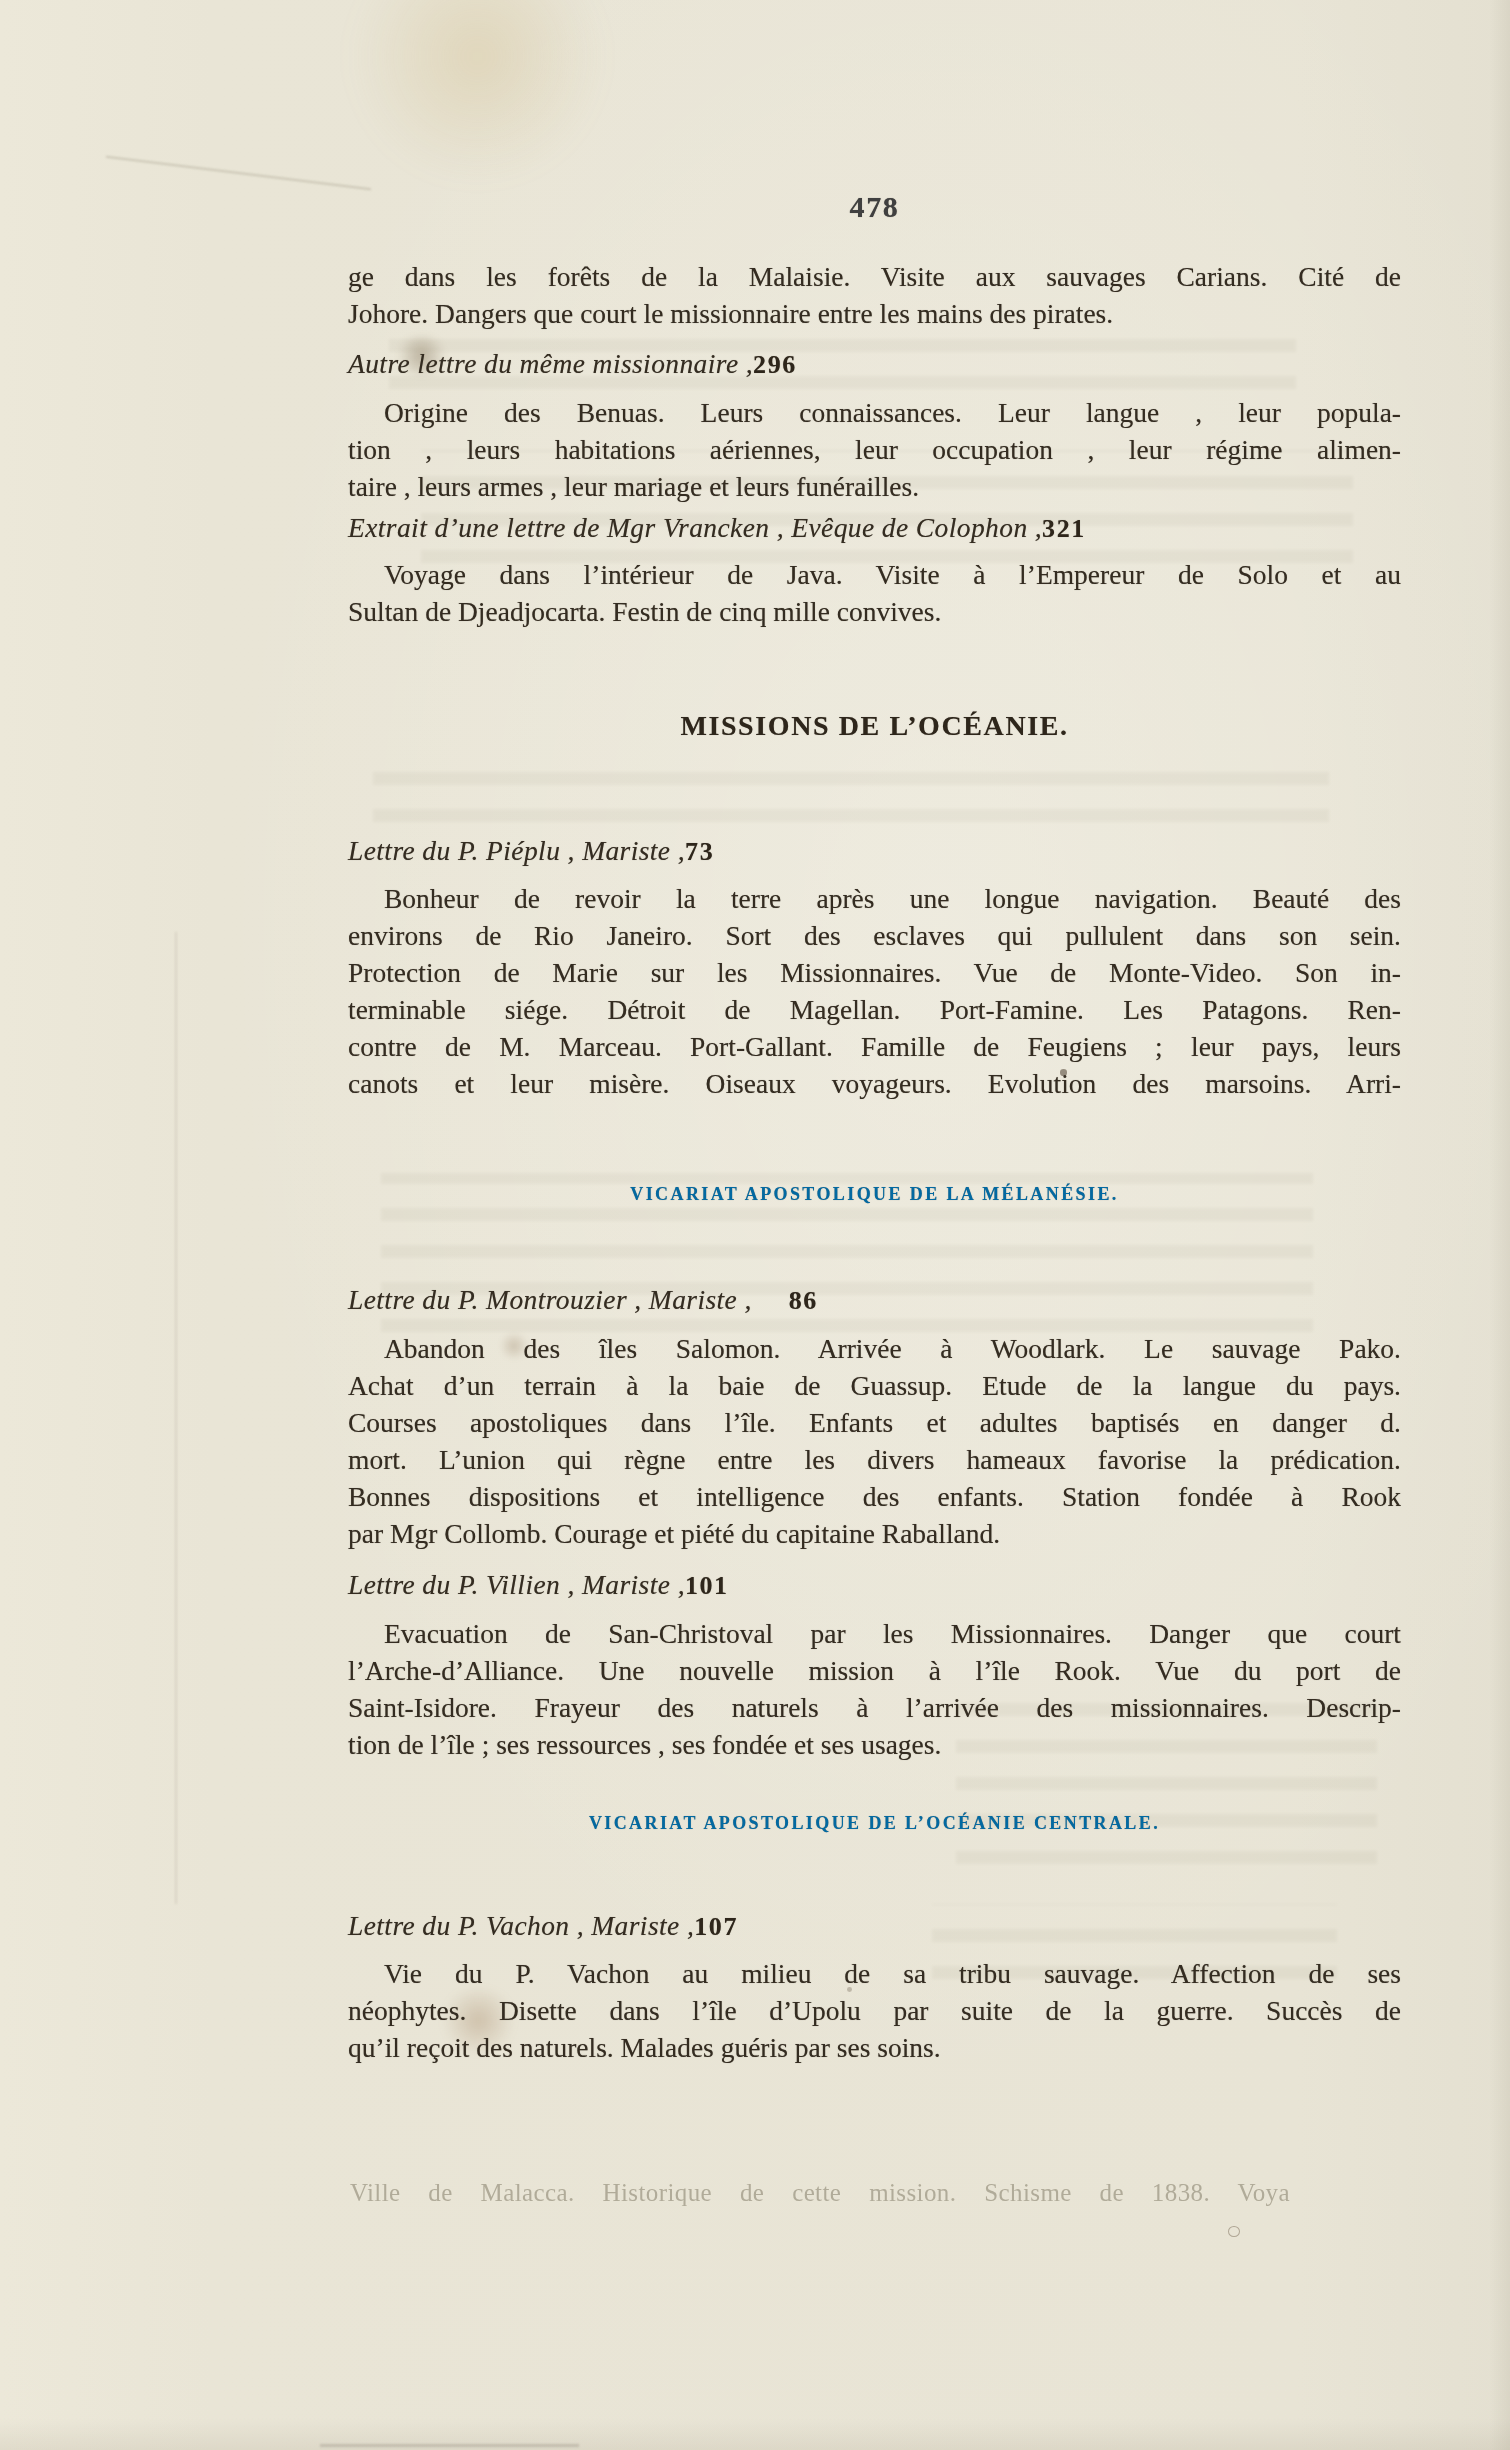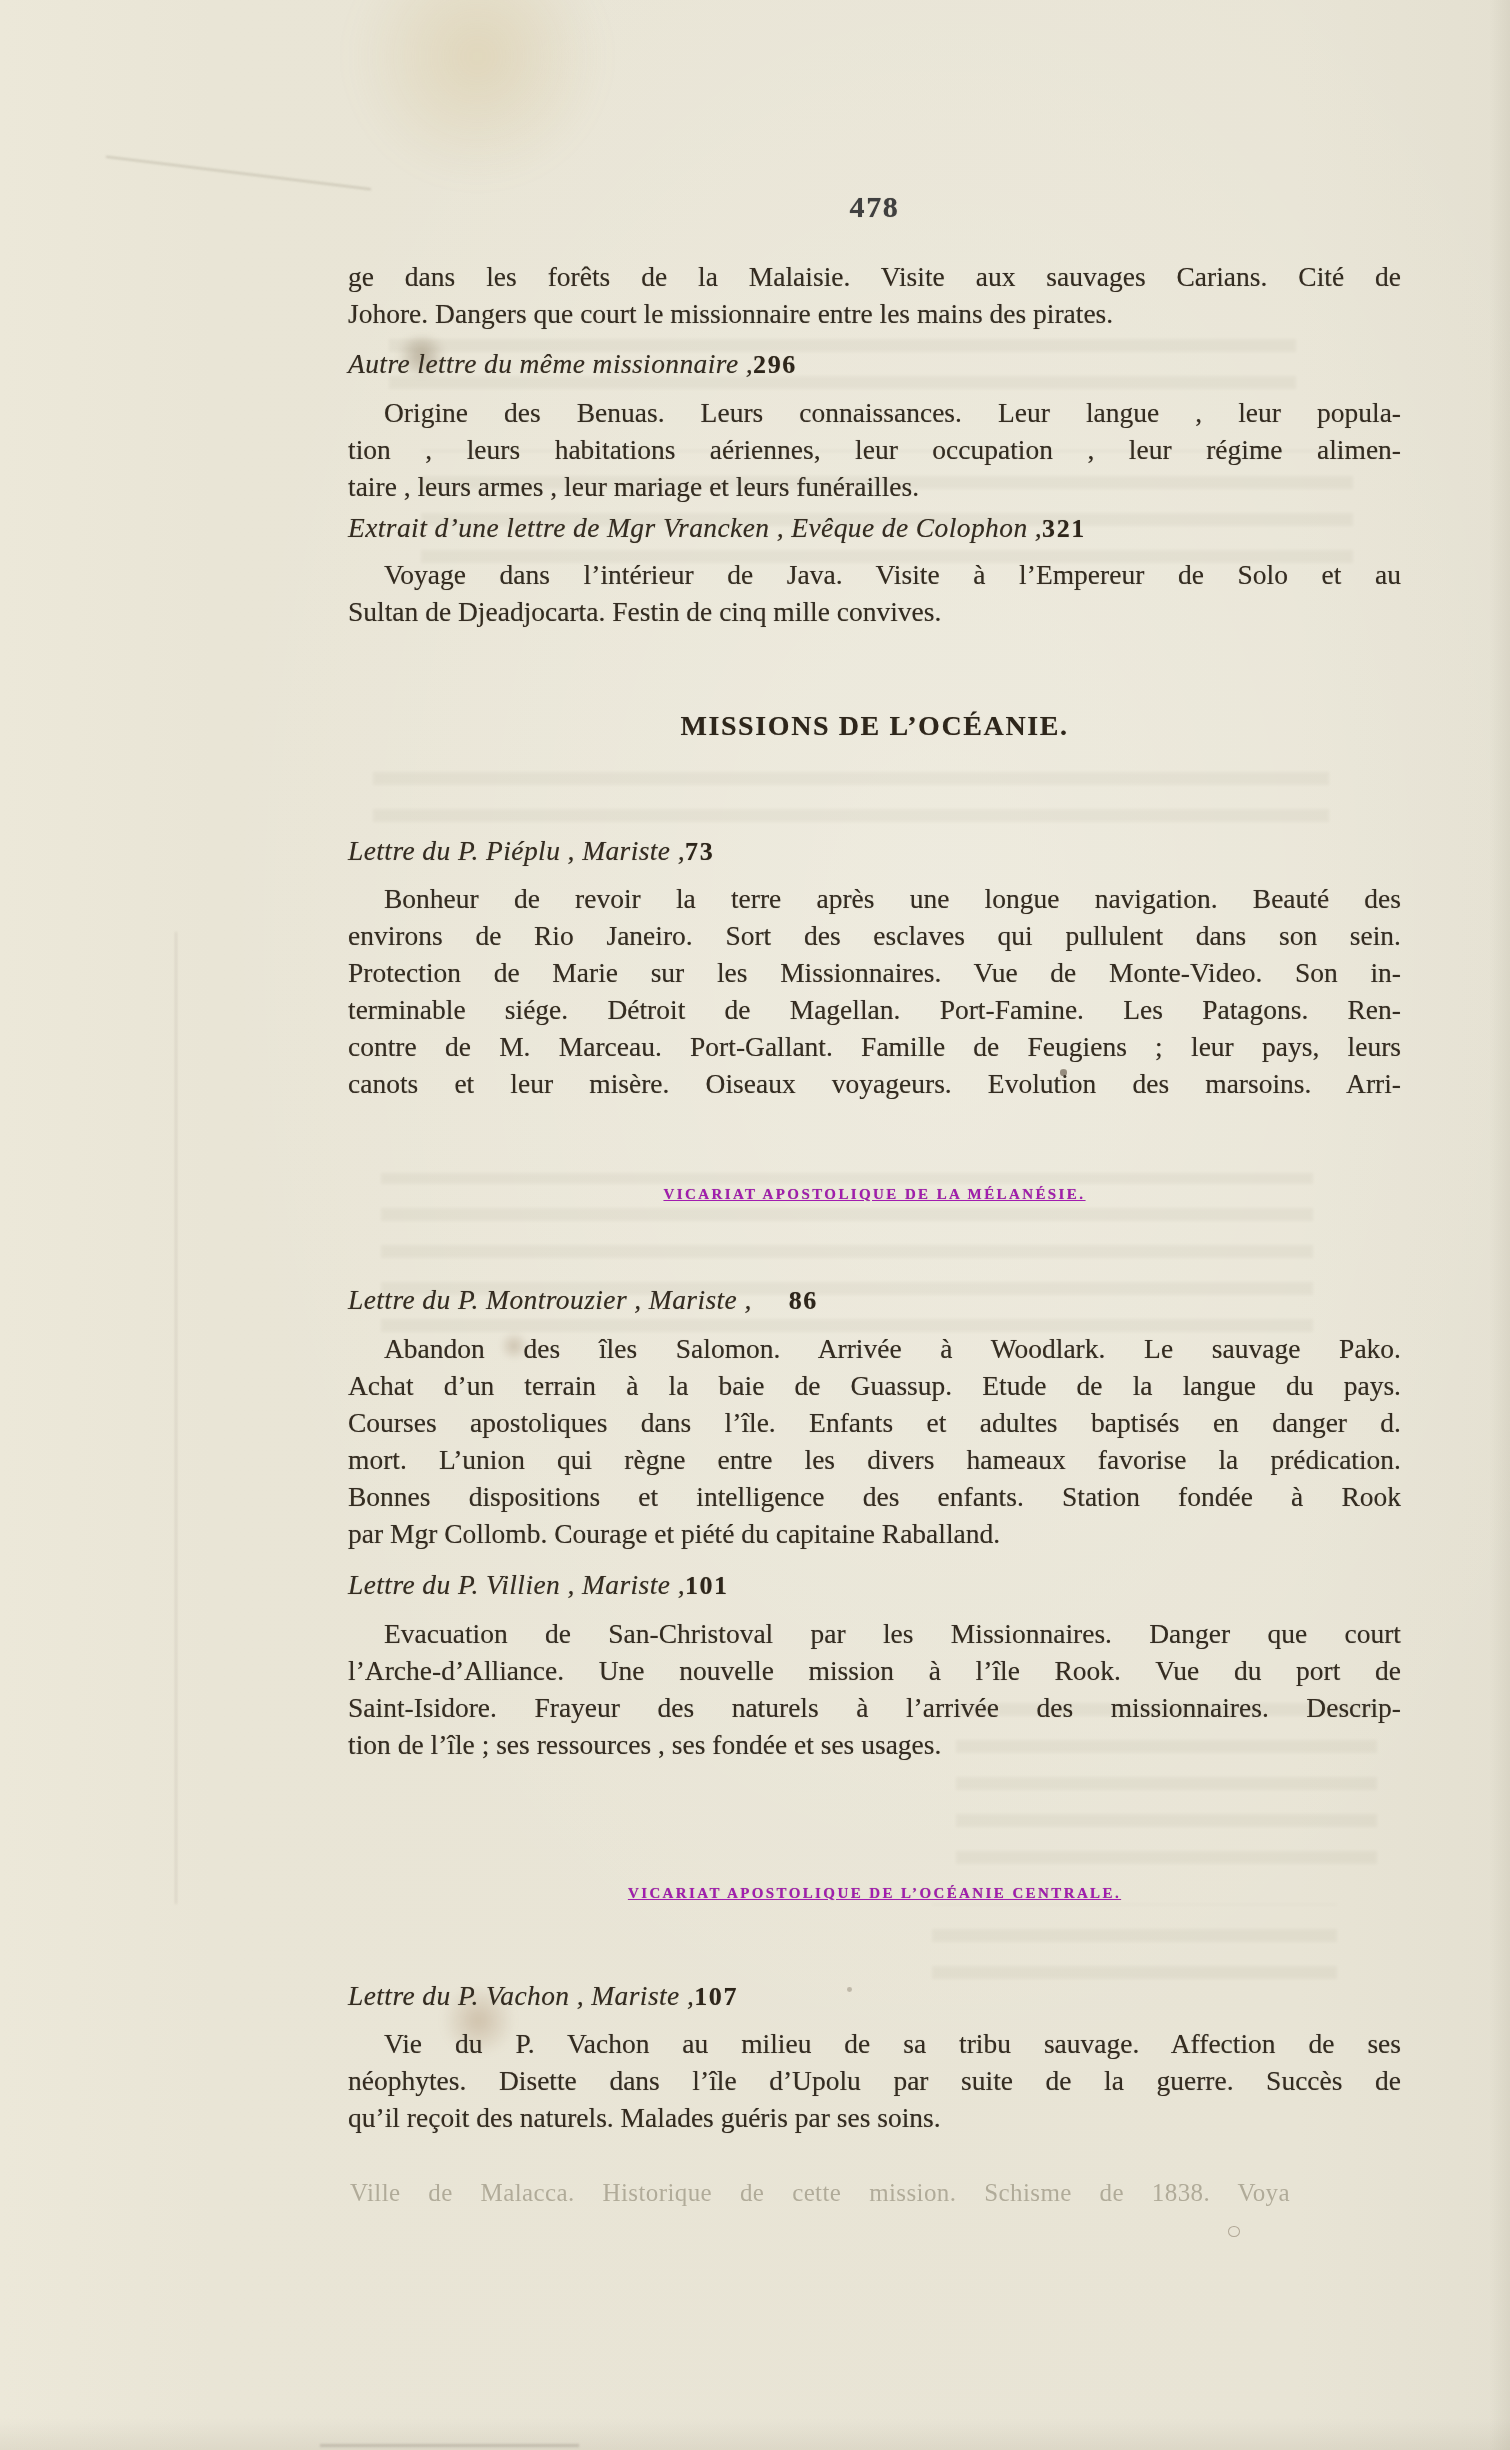--- a/index.html
+++ b/index.html
@@ -30,26 +30,26 @@
     color:#342c21;text-shadow:0 0 0.8px rgba(52,44,33,0.45);
   }
   .pline{text-align:justify;text-align-last:justify;}
   .pline.last{text-align-last:left;}
   .pline.idt{padding-left:36px;}
   .entry{display:flex;justify-content:flex-start;align-items:baseline;}
   .entry .etitle{font-style:italic;letter-spacing:0.4px;}
   .entry .enum{font-style:normal;font-weight:bold;font-size:26px;letter-spacing:1.6px;color:#2e261b;}
   .h-main{text-align:center;font-size:28px;line-height:41px;font-weight:bold;
     letter-spacing:1.6px;color:#2e261b;}
-  .h-sub{text-align:center;font-size:15px;line-height:32px;font-weight:bold;
-    letter-spacing:2.4px;color:#a21caf;text-decoration:underline;}
+  .h-sub{text-align:center;font-size:18px;line-height:32px;font-weight:bold;
+    letter-spacing:2.4px;color:#0369a1;}
   .mt5{margin-top:4px;}  .mt11{margin-top:9px;} .mt13{margin-top:10.5px;}
   .mt16{margin-top:13px;} .mt18{margin-top:14.6px;} .mt84{margin-top:68px;}
   .mt88{margin-top:71px;gap:37px;} .mt92{margin-top:75px;} .mt94{margin-top:76px;}
-  .mt100{margin-top:114px;} .mt106{margin-top:86px;}
+  .mt100{margin-top:44px;} .mt106{margin-top:86px;}
 
   
   .ghostband{position:absolute;opacity:0.055;filter:blur(1.6px);pointer-events:none;
     background:repeating-linear-gradient(0deg,#6d6449 0px,#6d6449 13px,rgba(0,0,0,0) 13px,rgba(0,0,0,0) 37px);}
   .gb1{left:389px;top:326px;width:907px;height:63px;}
   .gb2{left:421px;top:450px;width:932px;height:113px;}
   .gb3{left:373px;top:752px;width:956px;height:70px;}
   .gb4{left:381px;top:1173px;width:932px;height:159px;}
   .gb5{left:956px;top:1692px;width:421px;height:172px;}
   .gb6{left:932px;top:1904px;width:405px;height:75px;}

